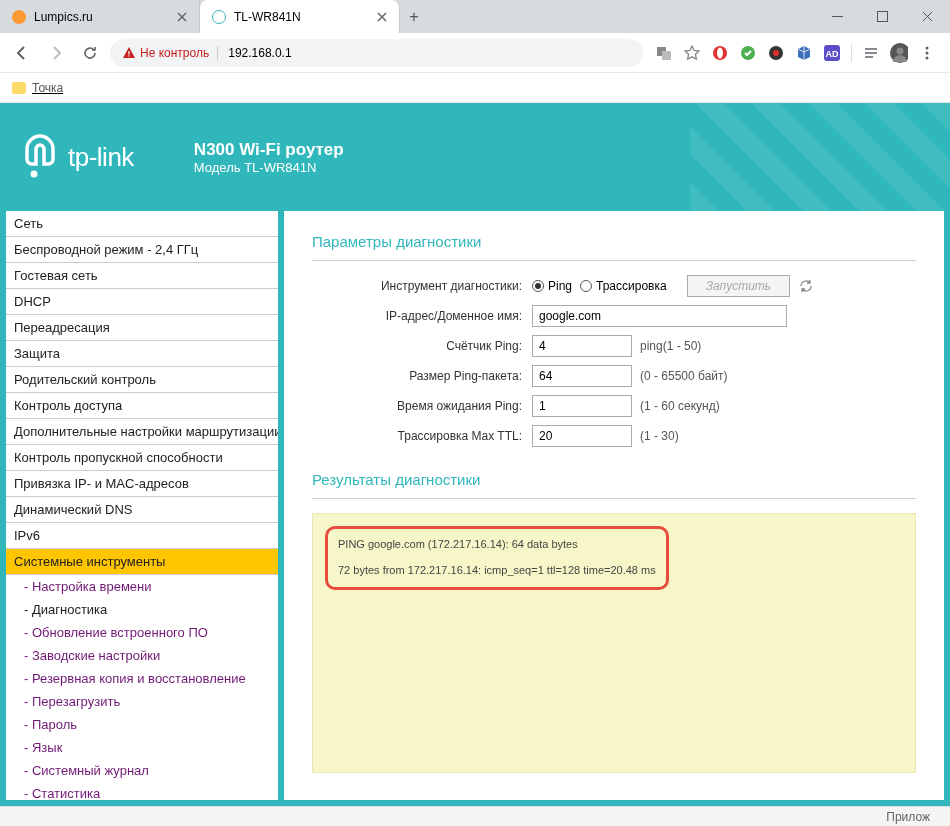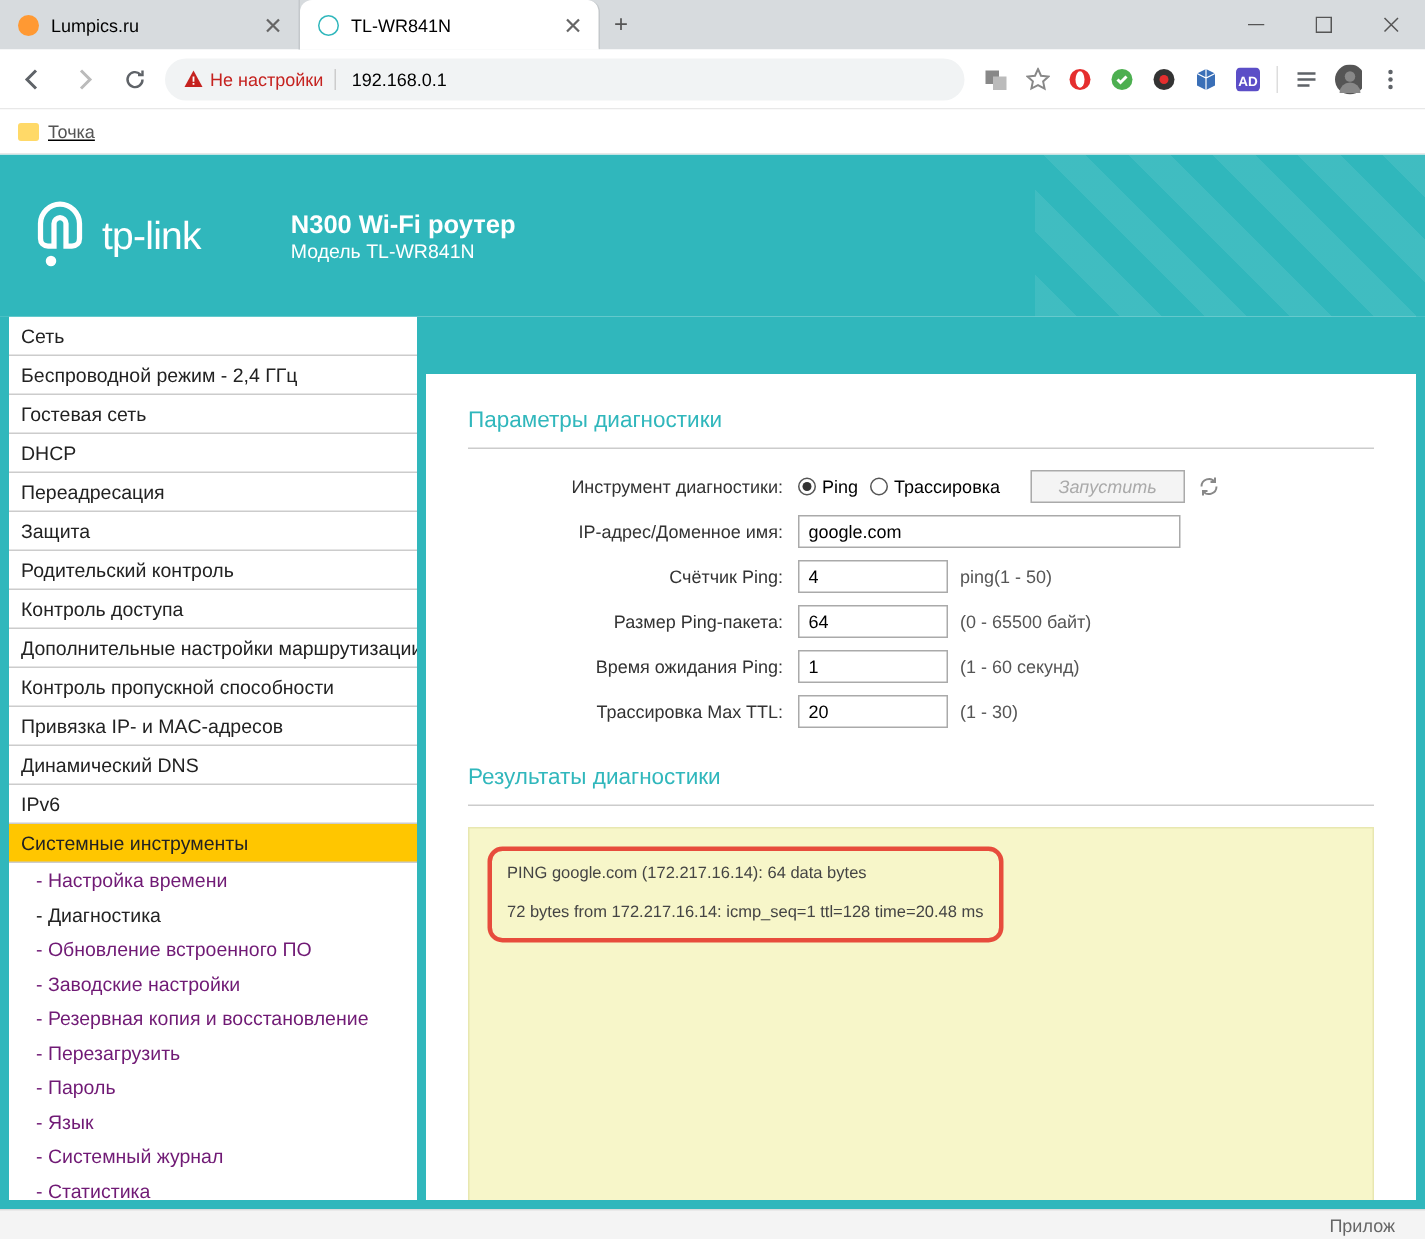--- a/index.html
+++ b/index.html
@@ -43,21 +43,21 @@
   .pagebody { flex: 1; display: flex; overflow: hidden; border: 6px solid #30b7bc; border-top: none; background: #30b7bc; }
   
   .sidebar { width: 272px; background: #fff; overflow-y: auto; position: relative; }
   .sidebar::-webkit-scrollbar { width: 10px; }
   .sidebar::-webkit-scrollbar-thumb { background: #ccc; }
   .sbitem { padding: 5px 8px; font-size: 13px; color: #222; border-bottom: 1px solid #ccc; cursor: pointer; white-space: nowrap; overflow: hidden; }
   .sbitem.sel { background: #ffc600; }
   .sbsub { padding: 4px 8px 4px 18px; font-size: 13px; color: #701a75; cursor: pointer; }
   .sbsub.sel { color: #222; }
   
-  .content { flex: 1; background: #fff; margin-left: 6px; overflow: auto; position: relative; margin-top: 38px; }
+  .content { flex: 1; background: #fff; margin-left: 6px; overflow: auto; position: relative; }
   .content::-webkit-scrollbar { width: 14px; height: 14px; }
   .content::-webkit-scrollbar-thumb { background: #ccc; }
   .content::-webkit-scrollbar-track { background: #f4f4f4; }
   .ctcont { padding: 16px 28px; min-width: 620px; }
   .sechd { font-size: 15px; color: #30b7bc; padding: 6px 0 10px 0; border-bottom: 1px solid #ccc; margin-bottom: 14px; }
   .row { display: flex; align-items: center; margin-bottom: 8px; }
   .rlabel { width: 220px; text-align: right; padding-right: 10px; font-size: 12px; color: #333; }
   .rctrl { display: flex; align-items: center; gap: 8px; }
   .rctrl input[type=text] { height: 22px; border: 1px solid #aaa; padding: 0 6px; font-size: 12px; }
   .rctrl .hint { font-size: 12px; color: #555; }
@@ -135,21 +135,21 @@
           <path d="M13 8a5 5 0 1 1-1.5-3.5M13 2v3h-3" stroke="#5f6368" stroke-width="1.6" fill="none"></path>
         </svg>
       </div>
     <div class="addr">
       <span class="warn">
         <svg width="14" height="14" viewBox="0 0 14 14">
             <path d="M7 1L13 12H1Z" fill="#c5221f"></path>
             <rect x="6.4" y="5" width="1.2" height="3.5" fill="#fff"></rect>
             <rect x="6.4" y="9.3" width="1.2" height="1.2" fill="#fff"></rect>
           </svg>
-        <span>Не настройки</span>
+        <span>Не контроль</span>
       </span>
       <span class="addrtext">192.168.0.1</span>
     </div>
     <div class="exticons">
       <div class="ext">
           <svg width="16" height="16" viewBox="0 0 16 16">
             <rect x="1" y="2" width="9" height="9" fill="#888"></rect>
             <rect x="6" y="6" width="9" height="9" fill="#bbb"></rect>
           </svg>
         </div>

